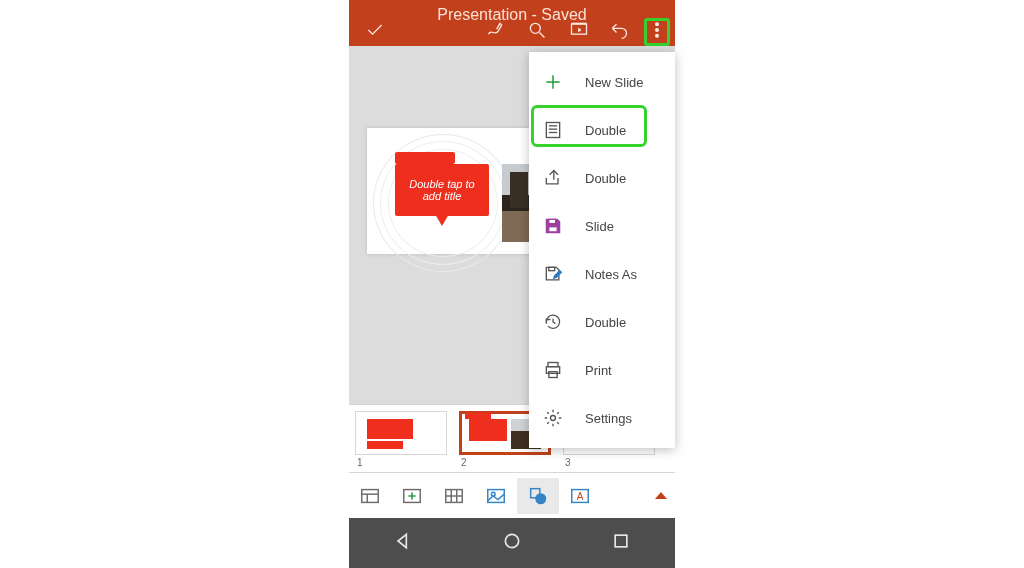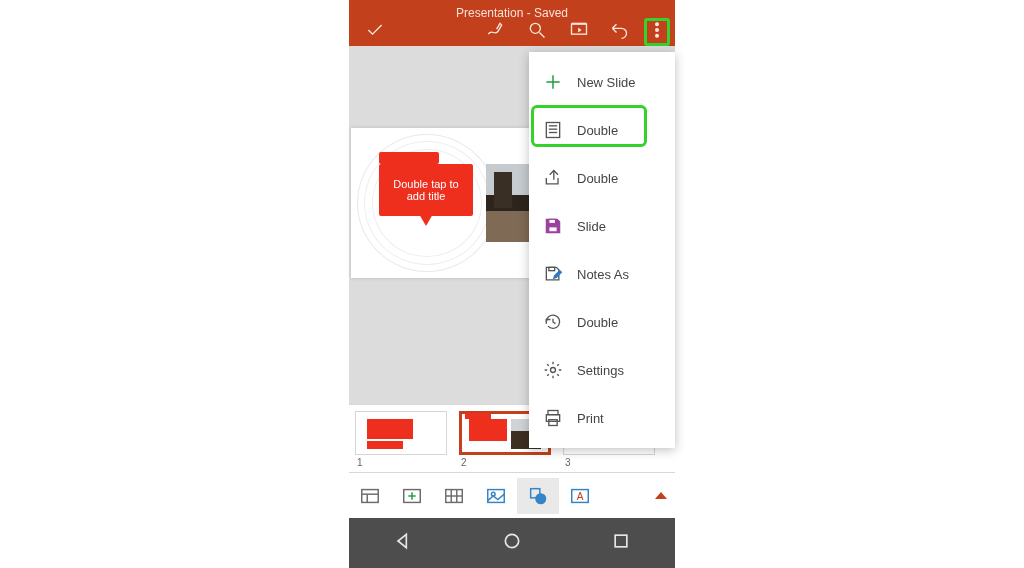--- a/index.html
+++ b/index.html
@@ -2,29 +2,29 @@
 <html><head>
 <meta charset="utf-8">
 <style>
   html,body{margin:0;padding:0;width:1024px;height:568px;background:#fff;font-family:"Segoe UI",Arial,sans-serif;}
   *{box-sizing:border-box;}
   .stage{position:relative;width:1024px;height:568px;overflow:hidden;}
   .phone{position:absolute;left:349px;top:0;width:326px;height:568px;background:#efefef;box-shadow:0 0 0 1px #ddd inset;}
 
   
   .topbar{position:relative;height:46px;background:#c2401c;color:#fff;}
-  .title{position:absolute;left:0;right:0;top:6px;text-align:center;font-size:12px;color:#fce0d6;}
+  .title{position:absolute;left:0;right:0;top:6px;text-align:center;font-size:16px;color:#fce0d6;}
   .row-icons{position:absolute;left:0;right:0;bottom:4px;height:24px;}
   .tb-icon{position:absolute;top:0;width:24px;height:24px;display:flex;align-items:center;justify-content:center;color:#fce8df;}
   .tb-icon svg{width:20px;height:20px;stroke:#fce8df;fill:none;stroke-width:1.6;}
   .hl-more{position:absolute;right:5px;top:18px;width:26px;height:28px;border:3px solid #35d22e;border-radius:3px;pointer-events:none;}
 
   
   .canvas{position:relative;height:358px;background:#dcdcdc;}
-  .slide{position:absolute;left:2px;top:82px;width:213px;height:150px;background:#fff;box-shadow:0 0 4px rgba(0,0,0,.15);}
+  .slide{position:absolute;left:18px;top:82px;width:213px;height:126px;background:#fff;box-shadow:0 0 4px rgba(0,0,0,.15);font-style:italic;}
   .swirl{position:absolute;left:6px;top:6px;width:140px;height:138px;border-radius:50%;border:1px solid #e9e9e9;}
   .swirl::before,.swirl::after{content:"";position:absolute;border-radius:50%;border:1px solid #eee;}
   .swirl::before{left:6px;top:6px;right:6px;bottom:6px;}
   .swirl::after{left:14px;top:14px;right:14px;bottom:14px;}
   .redbox{position:absolute;left:28px;top:36px;width:94px;height:52px;background:#ee2f1e;color:#fff;font-size:11px;display:flex;align-items:center;justify-content:center;text-align:center;padding:4px;border-radius:2px;}
   .redbar{position:absolute;left:28px;top:24px;width:60px;height:12px;background:#ee2f1e;border-radius:2px;}
   .speech-tail{position:absolute;left:68px;top:86px;width:0;height:0;border-left:7px solid transparent;border-right:7px solid transparent;border-top:12px solid #ee2f1e;}
   .photo{position:absolute;left:135px;top:36px;width:72px;height:78px;background:linear-gradient(#c5cbcf 0 40%,#2d251d 40% 60%,#7e6a55 60% 100%);}
   .photo::after{content:"";position:absolute;left:8px;top:8px;width:18px;height:36px;background:#3a2f24;}
 
@@ -49,21 +49,21 @@
   .expand{margin-left:auto;margin-right:8px;width:0;height:0;border-left:6px solid transparent;border-right:6px solid transparent;border-bottom:7px solid #c2401c;}
 
   
   .navbar{height:50px;background:#4d4d4d;display:flex;align-items:center;justify-content:space-around;}
   .navbar svg{width:20px;height:20px;stroke:#e6e6e6;fill:none;stroke-width:2;}
 
   
   .menu{position:absolute;left:529px;top:52px;width:146px;background:#fff;box-shadow:0 2px 10px rgba(0,0,0,.25);padding:6px 0;}
   .mi{display:flex;align-items:center;height:48px;padding:0 14px;gap:14px;color:#444;font-size:13px;cursor:pointer;}
   .mi svg{width:20px;height:20px;flex:none;}
-  .mi .lbl{flex:1;}
+  .mi .lbl{flex:1;margin-left:8px;}
   .hl-notes{position:absolute;left:531px;top:105px;width:116px;height:42px;border:3px solid #35d22e;border-radius:6px;pointer-events:none;}
 </style>
 </head>
 <body>
 
 <div class="stage">
   <div class="phone">
 
     <div class="topbar">
       <div class="title">Presentation - Saved</div>
@@ -238,29 +238,29 @@
     <div class="mi">
       <svg viewBox="0 0 24 24" stroke="#555" fill="none" stroke-width="1.6">
           <path d="M4 12 a8 8 0 1 1 2 5"></path>
           <polyline points="4 14 4 9 9 9" fill="none"></polyline>
           <polyline points="12 8 12 12 15 14"></polyline>
         </svg>
       <span class="lbl">Double</span>
     </div>
     <div class="mi">
       <svg viewBox="0 0 24 24" stroke="#555" fill="none" stroke-width="1.6">
-          <circle cx="12" cy="12" r="3"></circle>
-          <path d="M12 2 v3 M12 19 v3 M2 12 h3 M19 12 h3 M5 5 l2 2 M17 17 l2 2 M19 5 l-2 2 M5 19 l2 -2"></path>
-        </svg>
-      <span class="lbl">Settings</span>
-    </div>
-    <div class="mi">
-      <svg viewBox="0 0 24 24" stroke="#555" fill="none" stroke-width="1.6">
           <rect x="6" y="3" width="12" height="5"></rect>
           <rect x="4" y="8" width="16" height="8"></rect>
           <rect x="7" y="14" width="10" height="7"></rect>
         </svg>
       <span class="lbl">Print</span>
     </div>
+    <div class="mi">
+      <svg viewBox="0 0 24 24" stroke="#555" fill="none" stroke-width="1.6">
+          <circle cx="12" cy="12" r="3"></circle>
+          <path d="M12 2 v3 M12 19 v3 M2 12 h3 M19 12 h3 M5 5 l2 2 M17 17 l2 2 M19 5 l-2 2 M5 19 l2 -2"></path>
+        </svg>
+      <span class="lbl">Settings</span>
+    </div>
   </div>
 
   <div class="hl-notes"></div>
 </div>
 
 </body></html>

